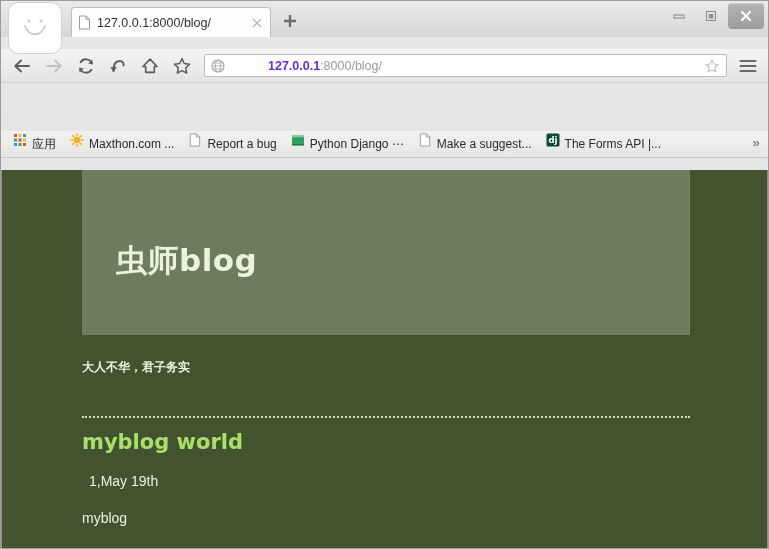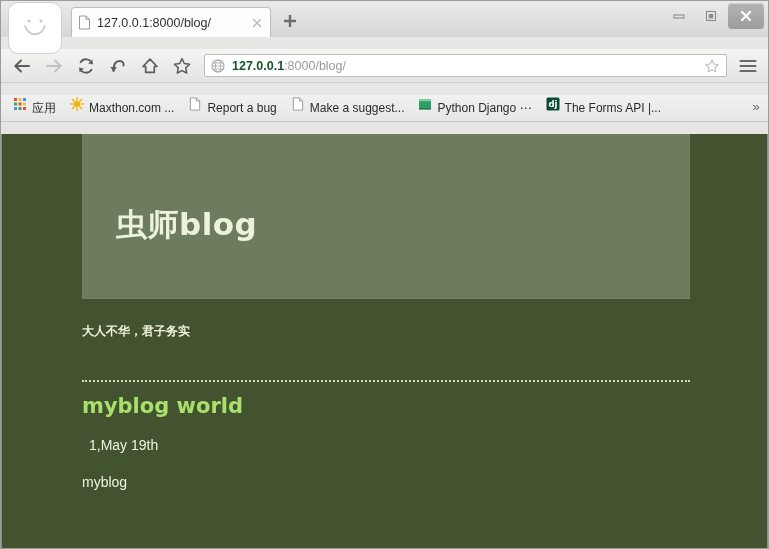--- a/index.html
+++ b/index.html
@@ -71,31 +71,31 @@
     width:30px;height:28px;display:flex;align-items:center;justify-content:center;
     border-radius:3px;
   }
   .urlbar{
     flex:1;height:23px;margin:0 5px;background:#fff;
     border:1px solid #bdbdbd;border-radius:2px;
     display:flex;align-items:center;padding:0 6px;box-sizing:border-box;
   }
   .globe{width:14px;height:14px;flex:0 0 14px;margin-right:7px;opacity:.75;}
   .urltext{font-size:12.5px;color:#9a9a9a;white-space:nowrap;overflow:hidden;}
-  .urltext b{color:#14532d;font-weight:700;}
+  .urltext b{color:#6d28d9;font-weight:700;margin-left:36px;}
   .urlstar{width:16px;height:16px;margin-left:auto;flex:0 0 16px;opacity:.55;}
   .menubtn{width:28px;height:28px;display:flex;align-items:center;justify-content:center;}
 
   
   .bookmarks{
     flex:0 0 26px;height:26px;display:flex;align-items:center;
     padding:0 5px;gap:0;
     background:linear-gradient(#f1f1ef,#e6e6e4);
     border-bottom:1px solid #c8c8c6;
-    position:relative;overflow:hidden;
+    position:relative;overflow:hidden;margin-top:36px;
   }
   .bm{
     display:flex;align-items:center;height:20px;padding:0 7px;border-radius:3px;
     white-space:nowrap;flex:0 0 auto;
   }
   .bm-ico{width:14px;height:22px;flex:0 0 14px;margin-right:5px;}
   .bm-label{font-size:12px;color:#2b2b2b;}
   .bm-overflow{
     position:absolute;right:4px;top:4px;width:16px;height:16px;
     font-size:13px;color:#6b6b6b;text-align:center;line-height:16px;
@@ -296,42 +296,42 @@
         <svg width="14" height="14" viewBox="0 0 13 15">
           <path d="M1.5 1 H8 L11.5 4.3 V14 H1.5 Z" fill="#fff" stroke="#9a9a9a" stroke-width="1"></path>
           <path d="M8 1 V4.3 H11.5" fill="none" stroke="#9a9a9a" stroke-width="1"></path>
         </svg>
       </span>
       <span class="bm-label">Report a bug</span>
     </div>
 
     <div class="bm">
       <span class="bm-ico">
+        <svg width="14" height="14" viewBox="0 0 14 14">
+          <rect x="1" y="2" width="12" height="10" rx="1" fill="#2f9e63"></rect>
+          <rect x="1" y="2" width="12" height="2.2" fill="#7fcf9e"></rect>
+          <rect x="1" y="11" width="12" height="1.6" fill="#1f7a49"></rect>
+        </svg>
+      </span>
+      <span class="bm-label">Python Django ⋯</span>
+    </div>
+
+    <div class="bm">
+      <span class="bm-ico">
         <svg width="14" height="14" viewBox="0 0 13 15">
           <path d="M1.5 1 H8 L11.5 4.3 V14 H1.5 Z" fill="#fff" stroke="#9a9a9a" stroke-width="1"></path>
           <path d="M8 1 V4.3 H11.5" fill="none" stroke="#9a9a9a" stroke-width="1"></path>
         </svg>
       </span>
       <span class="bm-label">Make a suggest...</span>
     </div>
 
     <div class="bm">
       <span class="bm-ico">
         <svg width="14" height="14" viewBox="0 0 14 14">
-          <rect x="1" y="2" width="12" height="10" rx="1" fill="#2f9e63"></rect>
-          <rect x="1" y="2" width="12" height="2.2" fill="#7fcf9e"></rect>
-          <rect x="1" y="11" width="12" height="1.6" fill="#1f7a49"></rect>
-        </svg>
-      </span>
-      <span class="bm-label">Python Django ⋯</span>
-    </div>
-
-    <div class="bm">
-      <span class="bm-ico">
-        <svg width="14" height="14" viewBox="0 0 14 14">
           <rect x="0.5" y="0.5" width="13" height="13" rx="1.6" fill="#0c4b33"></rect>
           <text x="7" y="10.4" font-family="DejaVu Sans, sans-serif" font-size="8.5" font-weight="bold" fill="#ffffff" text-anchor="middle">dj</text>
         </svg>
       </span>
       <span class="bm-label">The Forms API |...</span>
     </div>
 
     <span class="bm-overflow">»</span>
   </div>
 

